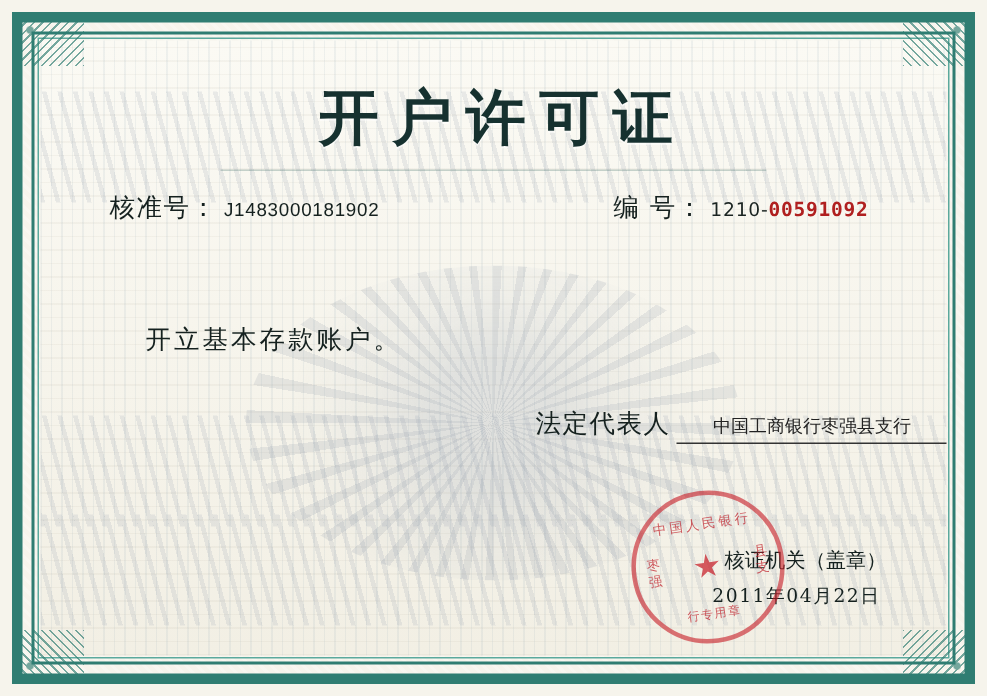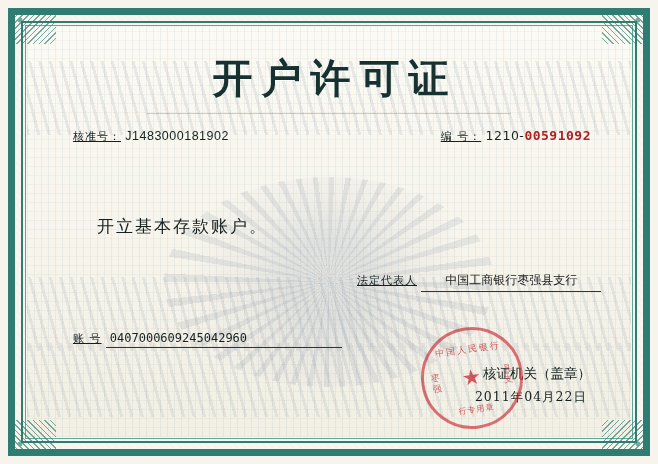--- a/index.html
+++ b/index.html
@@ -121,39 +121,38 @@
     border-top: 1px solid rgba(40,90,85,.25);
   }
 
   .row {
     position: absolute;
     font-size: 13.5px;
     color: #15211f;
     white-space: nowrap;
   }
   .label {
-    font-size: 11px;
+    font-size: 17px;
     color: #15211f;
     letter-spacing: 1px;
-    text-decoration: underline;
   }
   .val {
     font-size: 12.5px;
     color: #1a2422;
     letter-spacing: .5px;
   }
   .val-hand {
     font-family: "DejaVu Serif", serif;
     font-size: 12.5px;
     color: #222;
   }
 
   
   #line-approval { left: 46px; top: 100px; }
-  #line-serial { right: 40px; top: 100px; text-align: center; }
+  #line-serial { right: 52px; top: 100px; text-align: center; }
   .serial-num {
     color: #b02020;
     font-family: "DejaVu Sans Mono", monospace;
     font-size: 13px;
     letter-spacing: .5px;
     font-weight: bold;
   }
   .approval-num {
     font-family: Liberation Sans, sans-serif;
     font-size: 12.5px;
@@ -310,24 +309,20 @@
 
 
     <div class="row" id="body-line2">开立基本存款账户。</div>
 
 
     <div class="row" id="line-bank">
       <span class="label">法定代表人</span>
       <span class="bank-underline val-hand">中国工商银行枣强县支行</span>
     </div>
 
-    <div class="row" id="line-account">
-      <span class="label">账  号</span>
-      <span class="acct-underline">0407000609245042960</span>
-    </div>
 
     <div class="row" id="line-issuer">核证机关（盖章）</div>
 
     <div class="row" id="line-date">
       <span class="date-part">2011</span><span>年</span><span class="date-part">04</span><span>月</span><span class="date-part">22</span><span>日</span>
     </div>
 
     <div class="seal">
       <div class="seal-text-top">中国人民银行</div>
       <div class="seal-side-l">枣强</div>

